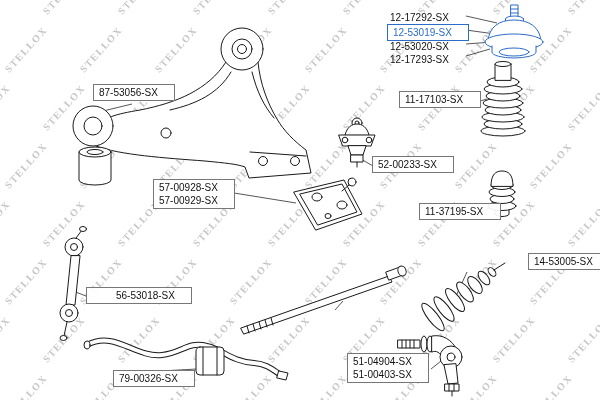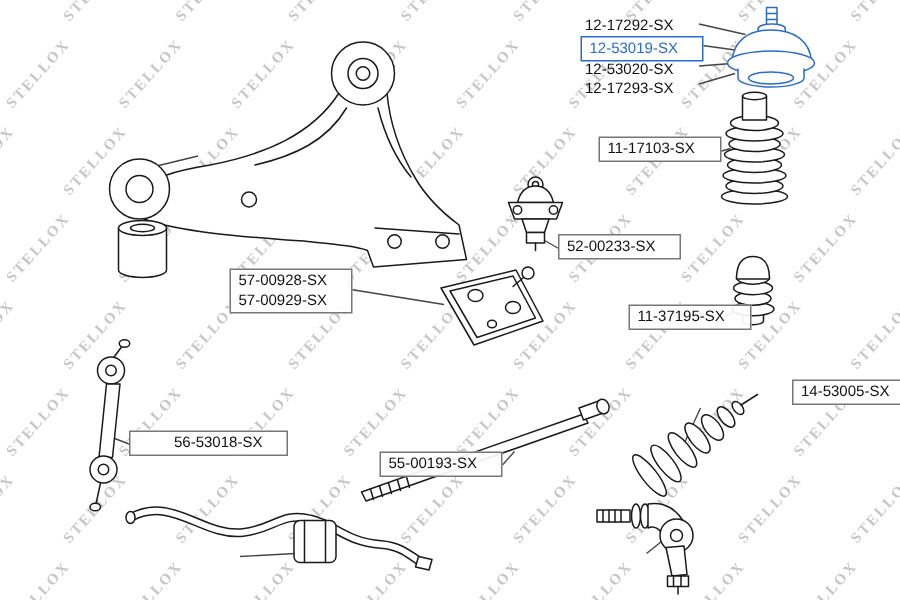--- a/index.html
+++ b/index.html
@@ -266,29 +266,34 @@
       <line class="d" x1="454" y1="384" x2="454" y2="391"></line>
       <line class="d" x1="452" y1="391" x2="452" y2="396"></line>
     </g>
   </svg>
 
   <div class="lbl" style="left:390px; top:11px;">12-17292-SX</div>
   <div class="lbl box blue" style="left:387px; top:24px;">12-53019-SX</div>
   <div class="lbl" style="left:390px; top:40px;">12-53020-SX</div>
   <div class="lbl" style="left:390px; top:53px;">12-17293-SX</div>
 
+  <div class="lbl box" style="left:93px;  top:84px;">87-53056-SX</div>
   <div class="lbl box" style="left:399px; top:91px;">11-17103-SX</div>
 
 
   <div class="lbl box" style="left:372px; top:156px;">52-00233-SX</div>
 
   <div class="lbl box" style="left:153px; top:179px;">
     <div>57-00928-SX</div>
     <div>57-00929-SX</div>
   </div>
 
   <div class="lbl box" style="left:403px; top:203px;margin-left:16px;">11-37195-SX</div>
   <div class="lbl box" style="left:480px; top:253px;margin-left:48px;">14-53005-SX</div>
   <div class="lbl box" style="left:86px;  top:287px;padding-left:29px;">56-53018-SX</div>
-  <div class="lbl box" style="left:253px; top:301px;">55-00193-SX</div>
-
+  <div class="lbl box" style="left:113px; top:370px;">79-00326-SX</div>
+
+  <div class="lbl box" style="left:347px; top:353px;">
+    <div>51-04904-SX</div>
+    <div>51-00403-SX</div>
+  </div>
 
 </div>
 
 </body></html>

